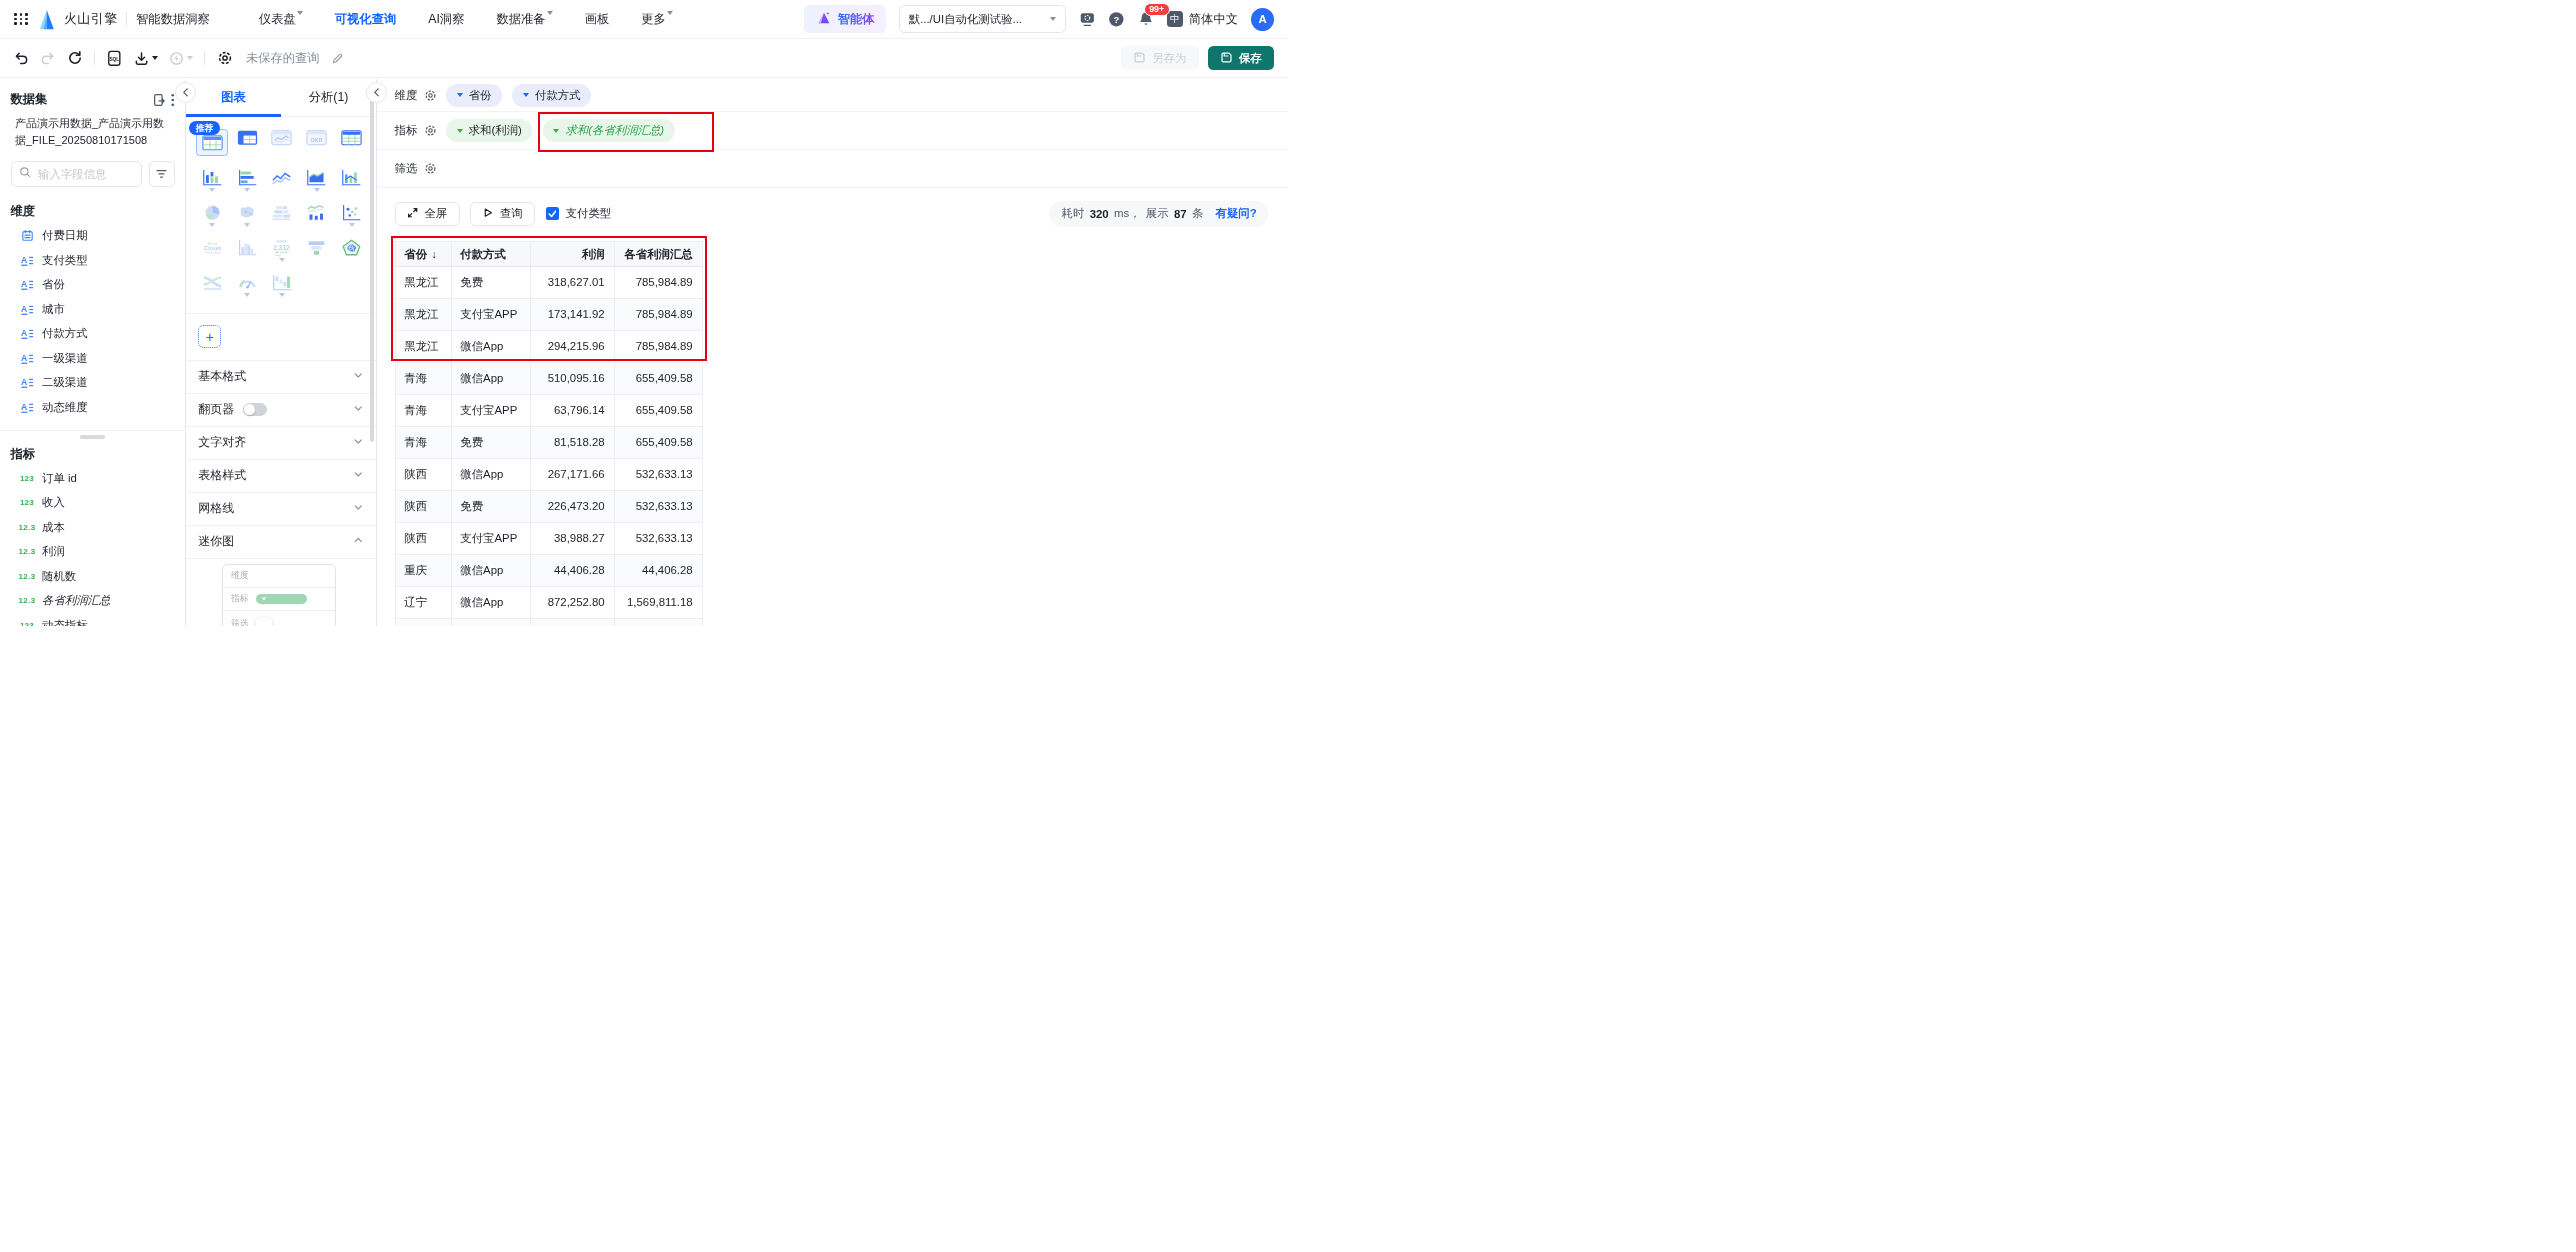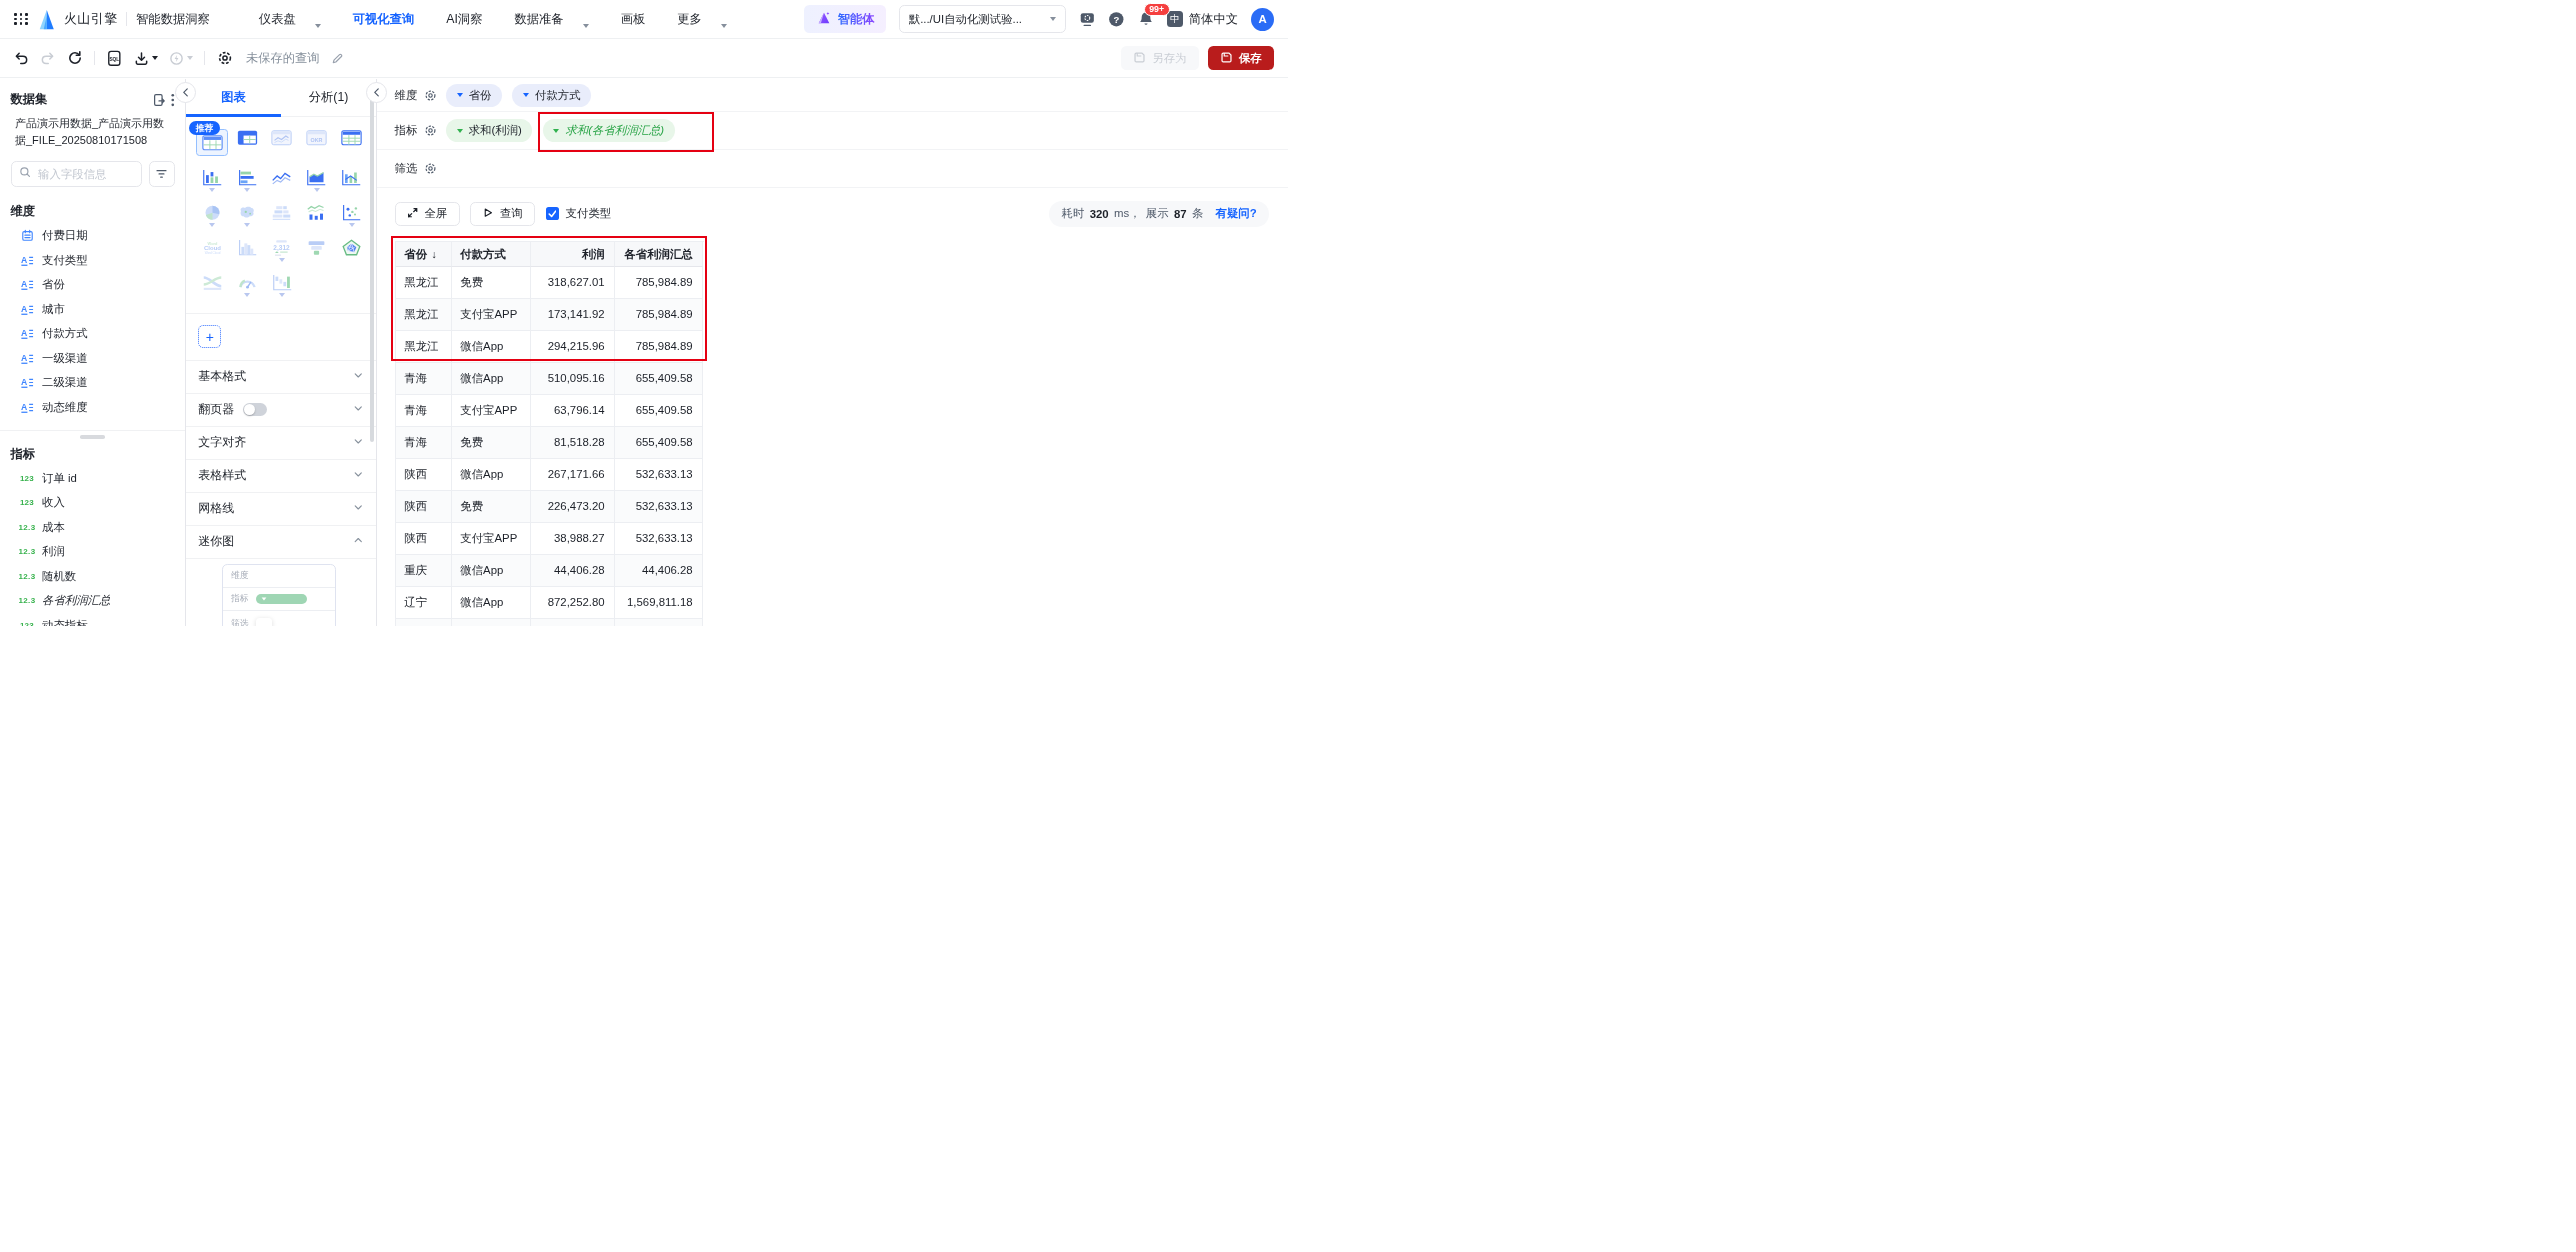--- a/index.html
+++ b/index.html
@@ -8,21 +8,21 @@
   
   .navbar{position:absolute;top:0;left:0;right:0;height:39px;display:flex;align-items:center;
     border-bottom:0.9px solid #eef0f2;padding:0 14px;box-sizing:border-box;background:#fff;z-index:4;}
   .nav-left{display:flex;align-items:center;gap:8.8px;}
   .waffle{display:grid;grid-template-columns:repeat(3,3.5px);grid-gap:2.2px;cursor:pointer;}
   .waffle i{width:2.6px;height:2.6px;border-radius:0.9px;background:#1d2129;}
   .brand{font-size:13px;font-weight:400;letter-spacing:0.4px;}
   .divider-v{width:0.9px;height:14px;background:#e5e6eb;}
   .product{font-size:12.3px;}
   .nav-menu{display:flex;align-items:center;gap:32px;margin-left:49px;}
-  .nav-item{font-size:12.3px;display:flex;gap:19px;align-items:flex-end;cursor:pointer;white-space:nowrap;}
+  .nav-item{font-size:12.3px;display:flex;gap:1px;align-items:flex-start;cursor:pointer;white-space:nowrap;}
   .nav-item.active{color:#1664ff;font-weight:600;}
   .caret{width:0;height:0;border-left:3.5px solid transparent;border-right:3.5px solid transparent;
     border-top:4.4px solid #868f9c;display:inline-block;}
   .caret.blue{border-top-color:#1664ff;}
   .caret.green{border-top-color:#30b14e;}
   .nav-right{margin-left:auto;display:flex;align-items:center;gap:13px;}
   .agent-btn{display:flex;align-items:center;gap:6.1px;padding:4.4px 11.4px;border-radius:5.3px;border:none;cursor:pointer;
     background:linear-gradient(90deg,#eef1ff,#f5efff);}
   .agent-label{font-size:12.3px;font-weight:700;background:linear-gradient(90deg,#2f6bff,#8a46ff);
     -webkit-background-clip:text;background-clip:text;color:transparent;}
@@ -40,21 +40,21 @@
     display:flex;align-items:center;justify-content:center;cursor:pointer;}
   
   .toolbar{position:absolute;top:39px;height:39px;left:0;right:0;border-bottom:0.9px solid #eef0f2;
     display:flex;align-items:center;padding:0 14px;gap:11.4px;box-sizing:border-box;background:#fff;z-index:3;}
   .tool-ic{display:flex;align-items:center;gap:2.6px;cursor:pointer;}
   .query-name{font-size:12.3px;color:#86909c;margin-left:1.8px;}
   .toolbar-right{margin-left:auto;display:flex;gap:8.8px;}
   .btn{height:24.5px;border-radius:5.3px;display:flex;align-items:center;gap:6.1px;font-size:11.4px;
     padding:0 12.3px;border:none;cursor:pointer;}
   .btn-disabled{background:#f7f8fa;color:#c9cdd4;}
-  .btn-primary{background:#b91c1c;color:#fff;font-weight:600;}
+  .btn-primary{background:#0f766e;color:#fff;font-weight:600;}
   
   .dataset-panel{position:absolute;top:79px;left:0;width:186px;bottom:0;border-right:0.9px solid #e5e6eb;
     overflow:hidden;box-sizing:border-box;background:#fff;}
   .chart-panel{position:absolute;top:79px;left:186px;width:191px;bottom:0;border-right:0.9px solid #e5e6eb;
     overflow:hidden;box-sizing:border-box;background:#fff;}
   .main{position:absolute;top:79px;left:377px;right:0;bottom:0;overflow:hidden;background:#fff;}
   .collapse-btn{position:absolute;width:19px;height:19px;border-radius:50%;background:#fff;
     border:0.9px solid #e5e6eb;display:flex;align-items:center;justify-content:center;z-index:6;cursor:pointer;}
   
   .ds-head{display:flex;margin:12.3px 10.5px 0;gap:5px;}

